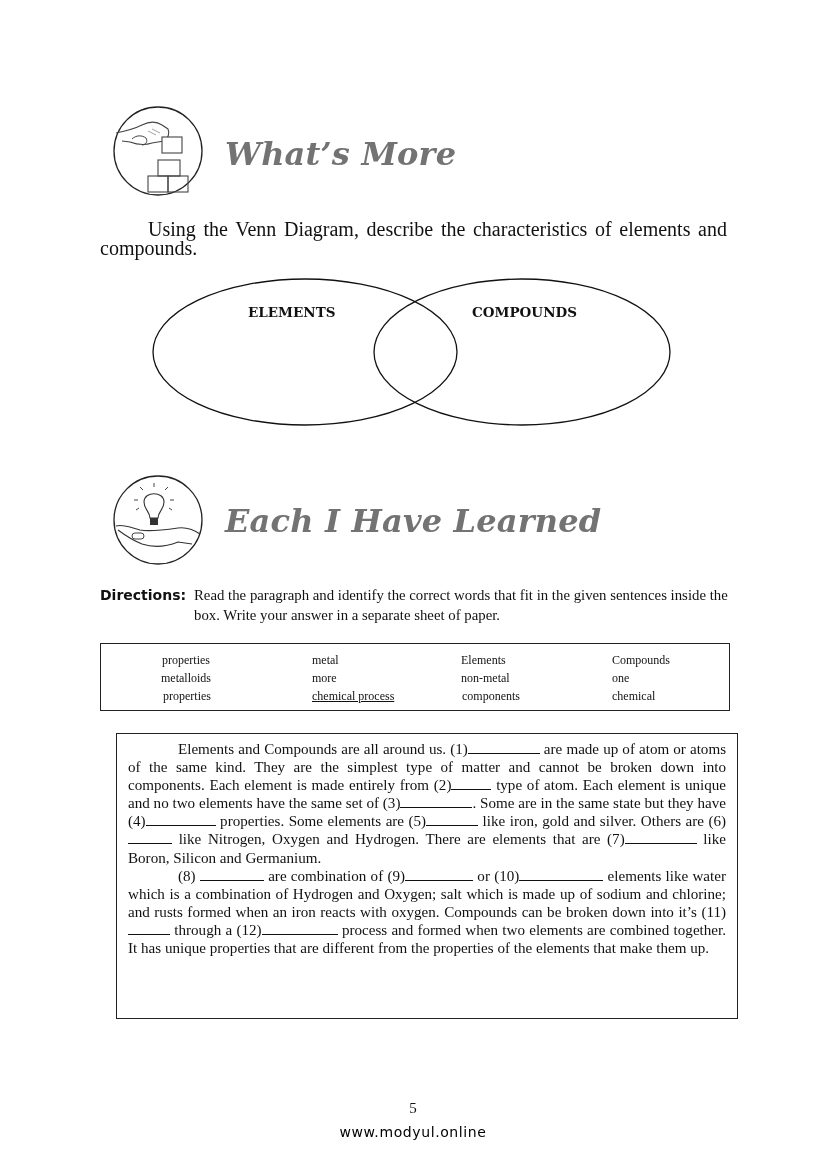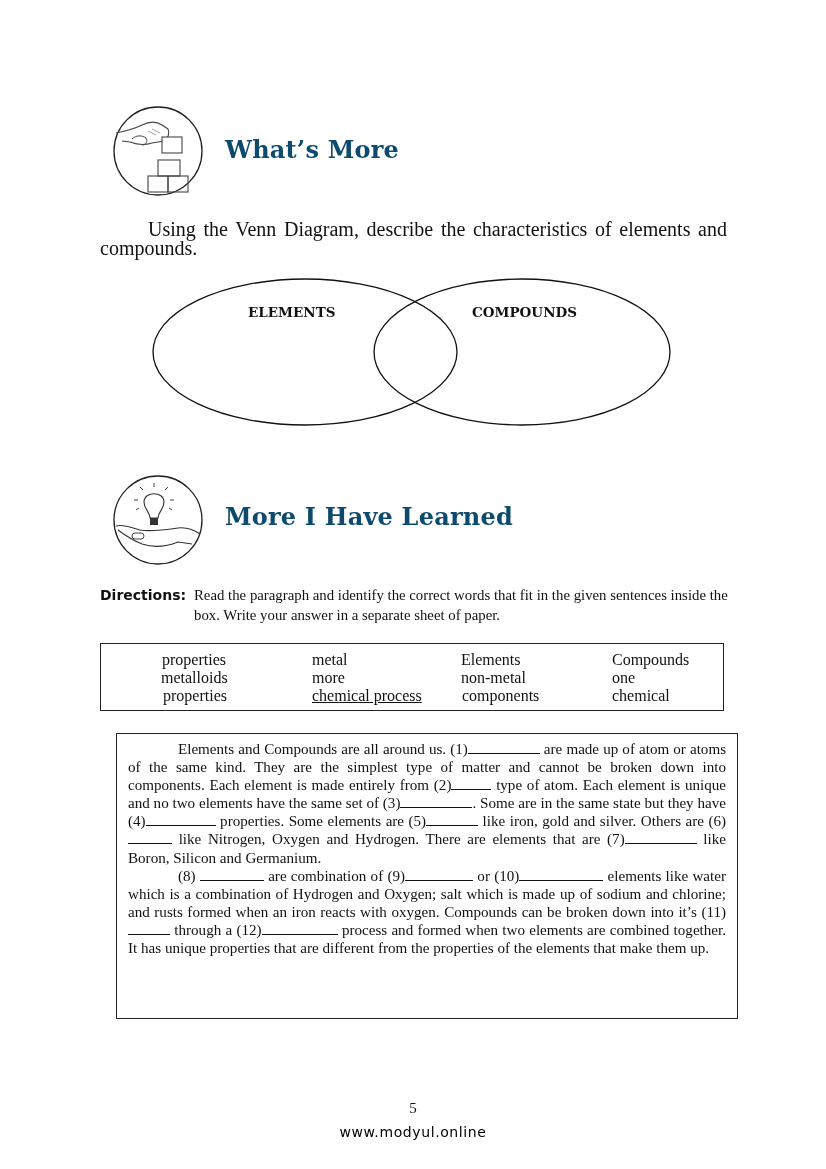--- a/index.html
+++ b/index.html
@@ -1,38 +1,38 @@
 <!DOCTYPE html>
 <html><head>
 <meta charset="utf-8">
 <style>
   html, body { margin: 0; padding: 0; background: #ffffff; }
   body { width: 826px; height: 1169px; position: relative; overflow: hidden;
          font-family: "DejaVu Serif", "Liberation Serif", serif; color: #111; }
 
   .section-icon { position: absolute; width: 90px; height: 90px; }
   .section-title { position: absolute; font-family: "DejaVu Serif", serif; font-weight: bold;
-                   font-size: 24px; color: #0c4a6e; letter-spacing: 0.2px; }
+                   font-style: italic; font-size: 32px; color: #737373; letter-spacing: 0.2px; }
 
   .intro { position: absolute; left: 100px; top: 220px; width: 627px; font-size: 20px;
            line-height: 19px; text-align: justify; font-family: "Liberation Serif", serif; }
   .intro .indent { display: inline-block; width: 48px; }
 
   .venn { position: absolute; left: 148px; top: 272px; width: 530px; height: 165px; }
   .venn-label { position: absolute; font-family: "DejaVu Serif", serif; font-weight: bold;
                 font-size: 13.5px; }
 
   .directions { position: absolute; left: 100px; top: 585px; width: 630px; font-size: 14.8px;
                 line-height: 20px; font-family: "Liberation Serif", serif; }
   .directions .lbl { font-family: "DejaVu Sans", sans-serif; font-weight: bold; font-size: 14px;
                      position: absolute; left: 0; top: 0; }
   .directions .txt { position: absolute; left: 94px; top: 0; width: 534px; }
 
   .wordbox { position: absolute; left: 100px; top: 643px; width: 622px; height: 66px;
-             border: 1.3px solid #222; font-family: "Liberation Serif", serif; font-size: 16px; }
+             border: 1.3px solid #222; font-family: "Liberation Serif", serif; font-size: 12px; padding-left: 6px; }
   .word { position: absolute; line-height: 18px; white-space: nowrap; }
 
   .passage { position: absolute; left: 116px; top: 733px; width: 598px; height: 272px;
              border: 1.3px solid #222; padding: 6px 11px 6px 11px;
              font-family: "Liberation Serif", serif; font-size: 15.1px; line-height: 18.1px;
              text-align: justify; }
   .passage p { margin: 0; text-indent: 50px; }
   .blank { display: inline-block; border-bottom: 1px solid #111; height: 12px; vertical-align: baseline; }
 
   .page-number { position: absolute; left: 0; width: 826px; top: 1100px; text-align: center;
@@ -78,21 +78,21 @@
     <path d="M32 28 C32 17 52 17 52 28 C52 35 46 38 46 44 L38 44 C38 38 32 35 32 28 Z" fill="none" stroke="#333" stroke-width="1.1"></path>
     <rect x="38" y="44" width="8" height="7" fill="#333"></rect>
 
     <path d="M42 9 L42 13 M28 13 L31 16 M56 13 L53 16 M22 26 L26 26 M58 26 L62 26 M24 36 L27 34 M60 36 L57 34" stroke="#444" stroke-width="1"></path>
 
     <path d="M4 52 C12 50 20 54 28 56 C38 58 52 56 66 54 C74 53 82 56 88 60" fill="none" stroke="#333" stroke-width="1.1"></path>
     <path d="M6 56 C14 62 20 66 30 70 C42 74 56 72 66 68 L80 70" fill="none" stroke="#333" stroke-width="1.1"></path>
     <rect x="20" y="59" width="12" height="6" rx="3" fill="none" stroke="#444" stroke-width="1"></rect>
   </svg>
 </div>
-<div class="section-title" style="left:225px; top:502px;">More I Have Learned</div>
+<div class="section-title" style="left:225px; top:502px;">Each I Have Learned</div>
 
 <div class="directions">
   <span class="lbl">Directions:</span>
   <span class="txt">Read the paragraph and identify the correct words that fit in the given sentences inside the box. Write your answer in a separate sheet of paper.</span>
 </div>
 
 <div class="wordbox">
   <span class="word" style="left:61px; top:7px;">properties</span>
   <span class="word" style="left:211px; top:7px;">metal</span>
   <span class="word" style="left:360px; top:7px;">Elements</span>

